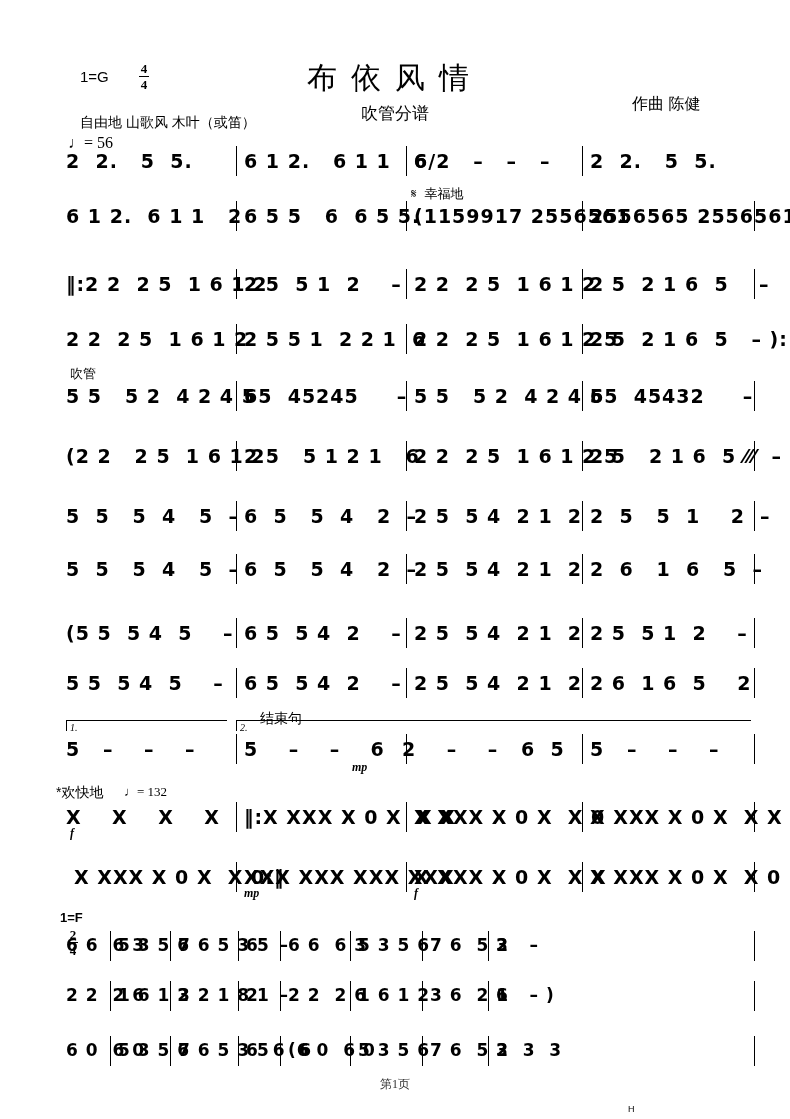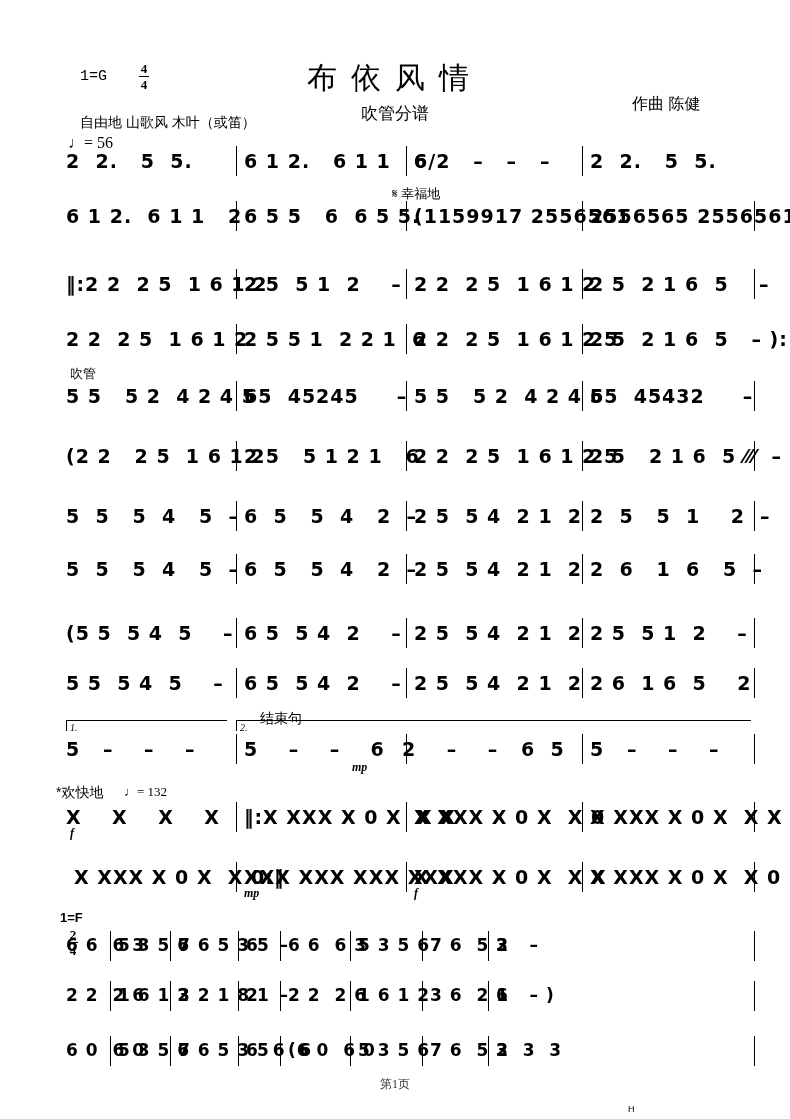--- a/index.html
+++ b/index.html
@@ -2,21 +2,21 @@
 <html><head>
 <meta charset="utf-8">
 <style>
   html, body { margin:0; padding:0; background:#fff; }
   body { width:790px; height:1119px; position:relative; overflow:hidden;
          font-family:"Liberation Sans", "DejaVu Sans", sans-serif; color:#000; }
   .abs { position:absolute; }
   .title { left:0; width:790px; top:58px; text-align:center; font-family:"DejaVu Serif", serif;
            font-size:30px; letter-spacing:14px; font-weight:normal; }
   .subtitle { left:0; width:790px; top:102px; text-align:center; font-size:17px; }
-  .key { left:80px; top:68px; font-family:Liberation Mono, monospace; font-size:15px; }
+  .key { left:80px; top:68px; font-family:Liberation Sans, sans-serif; font-size:15px; }
   .timesig { left:139px; top:62px; font-family:"Liberation Serif", serif; font-size:13px; line-height:13px; text-align:center; font-weight:bold; }
   .timesig .line { border-top:1px solid #000; width:10px; margin:1px auto; }
   .composer { left:632px; top:94px; font-size:16px; }
   .tempo-mark { left:80px; top:114px; font-size:14px; }
   .tempo { left:68px; top:134px; font-family:"Liberation Serif", serif; font-size:16px; }
   .row { position:absolute; left:66px; width:690px; height:30px; }
   .measure { position:absolute; top:0; height:30px; font-family:"DejaVu Sans", sans-serif;
              font-size:19px; font-weight:bold; white-space:pre; letter-spacing:1px; }
   .bar { position:absolute; top:-4px; width:1px; height:30px; background:#000; }
   .label-small { position:absolute; font-size:13px; }
@@ -54,21 +54,21 @@
     </div>
     <div class="row" style="top: 205px;">
       <div class="measure" style="left: 0px;">6 1 2.  6 1 1   2</div>
       <div class="measure" style="left: 178px;">6 5 5   6  6 5 5.</div>
       <div class="measure" style="left: 348px;">(1159917 2556561</div>
       <div class="measure" style="left: 524px;">2556565 2556561</div>
       <div class="bar" style="left: 170px;"></div>
       <div class="bar" style="left: 340px;"></div>
       <div class="bar" style="left: 516px;"></div>
       <div class="bar" style="left: 688px;"></div>
-      <div class="label-small" style="left: 326px; top: -20px;">𝄋 幸福地</div>
+      <div class="label-small" style="left: 345px; top: -20px; font-family: Liberation Mono, monospace;">𝄋 幸福地</div>
     </div>
     <div class="row" style="top: 273px;">
       <div class="measure" style="left: 0px;">‖:2 2  2 5  1 6 1 2</div>
       <div class="measure" style="left: 178px;">2 5  5 1  2    –</div>
       <div class="measure" style="left: 348px;">2 2  2 5  1 6 1 2</div>
       <div class="measure" style="left: 524px;">2 5  2 1 6  5    –</div>
       <div class="bar" style="left: 170px;"></div>
       <div class="bar" style="left: 340px;"></div>
       <div class="bar" style="left: 516px;"></div>
       <div class="bar" style="left: 688px;"></div>

